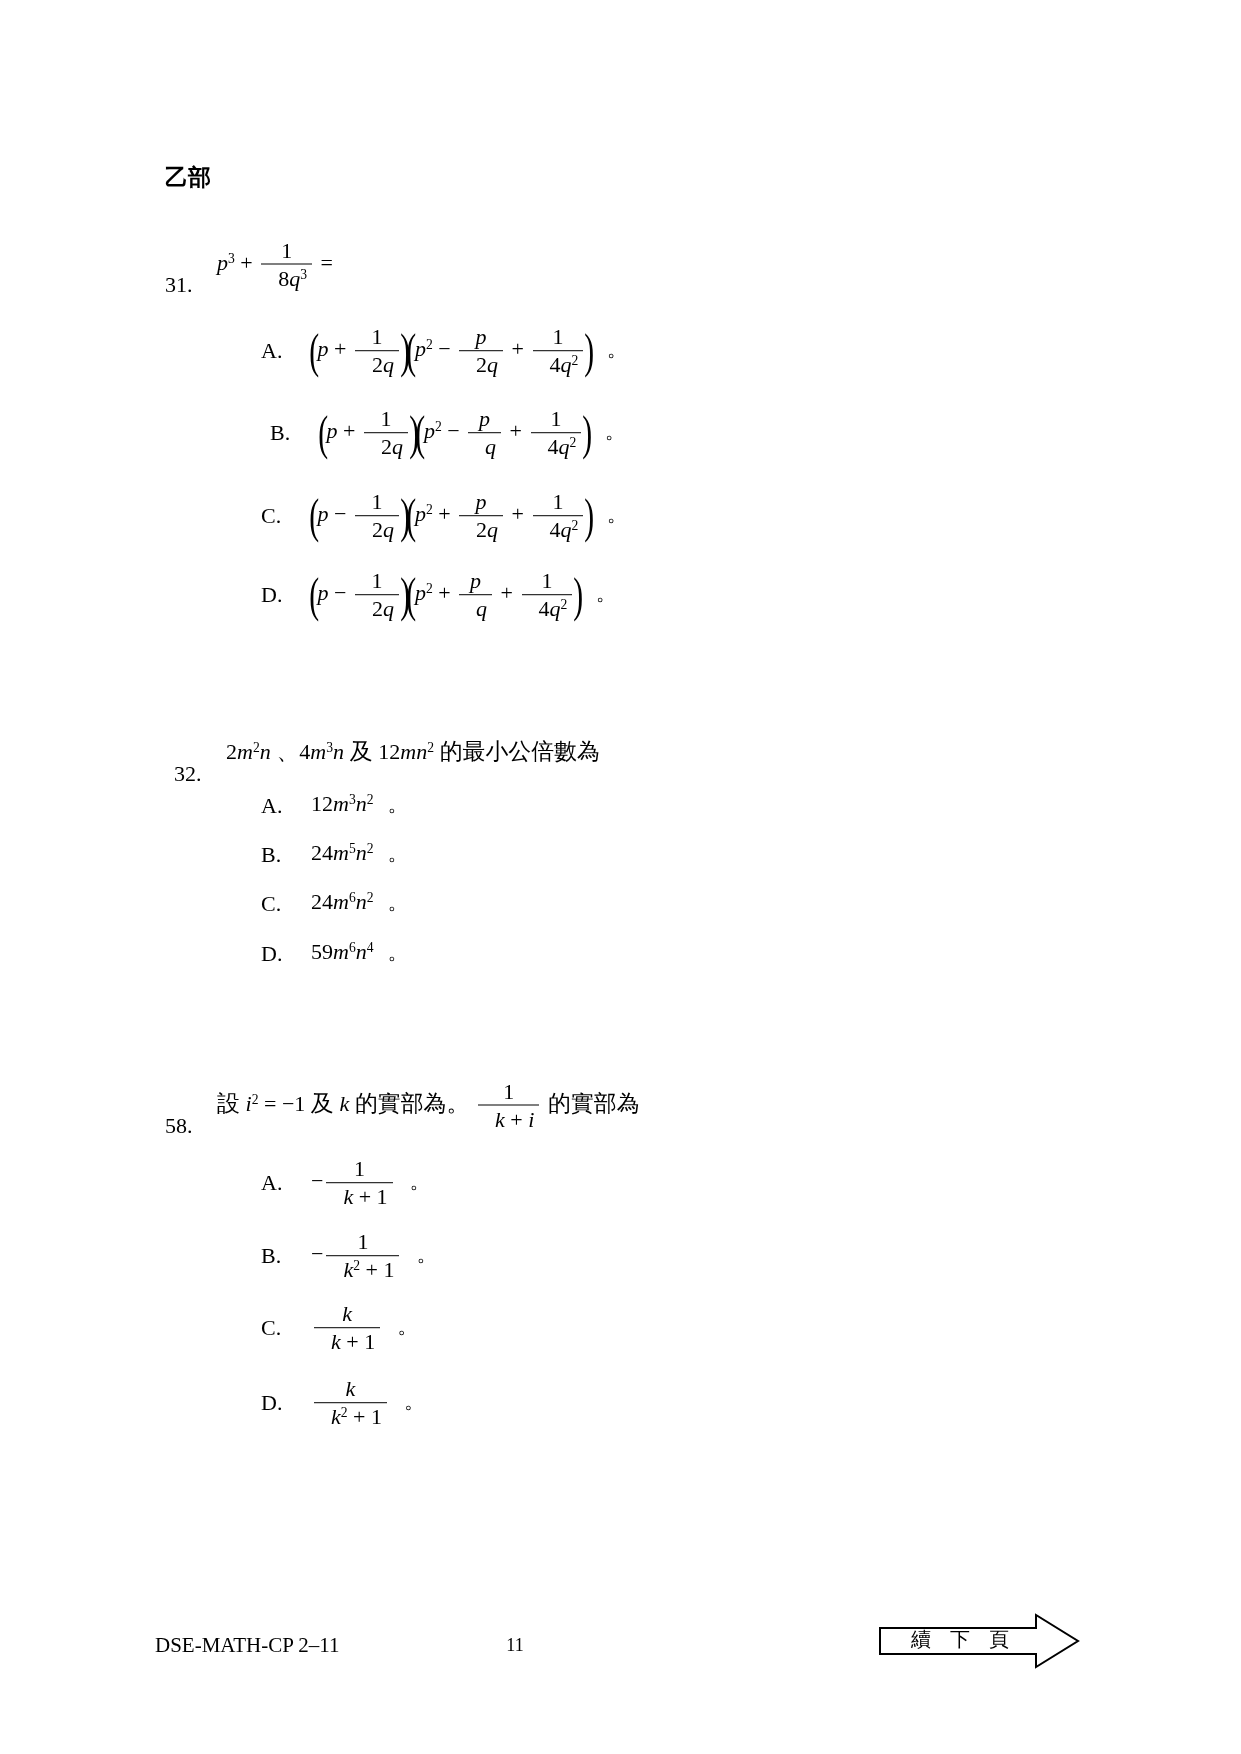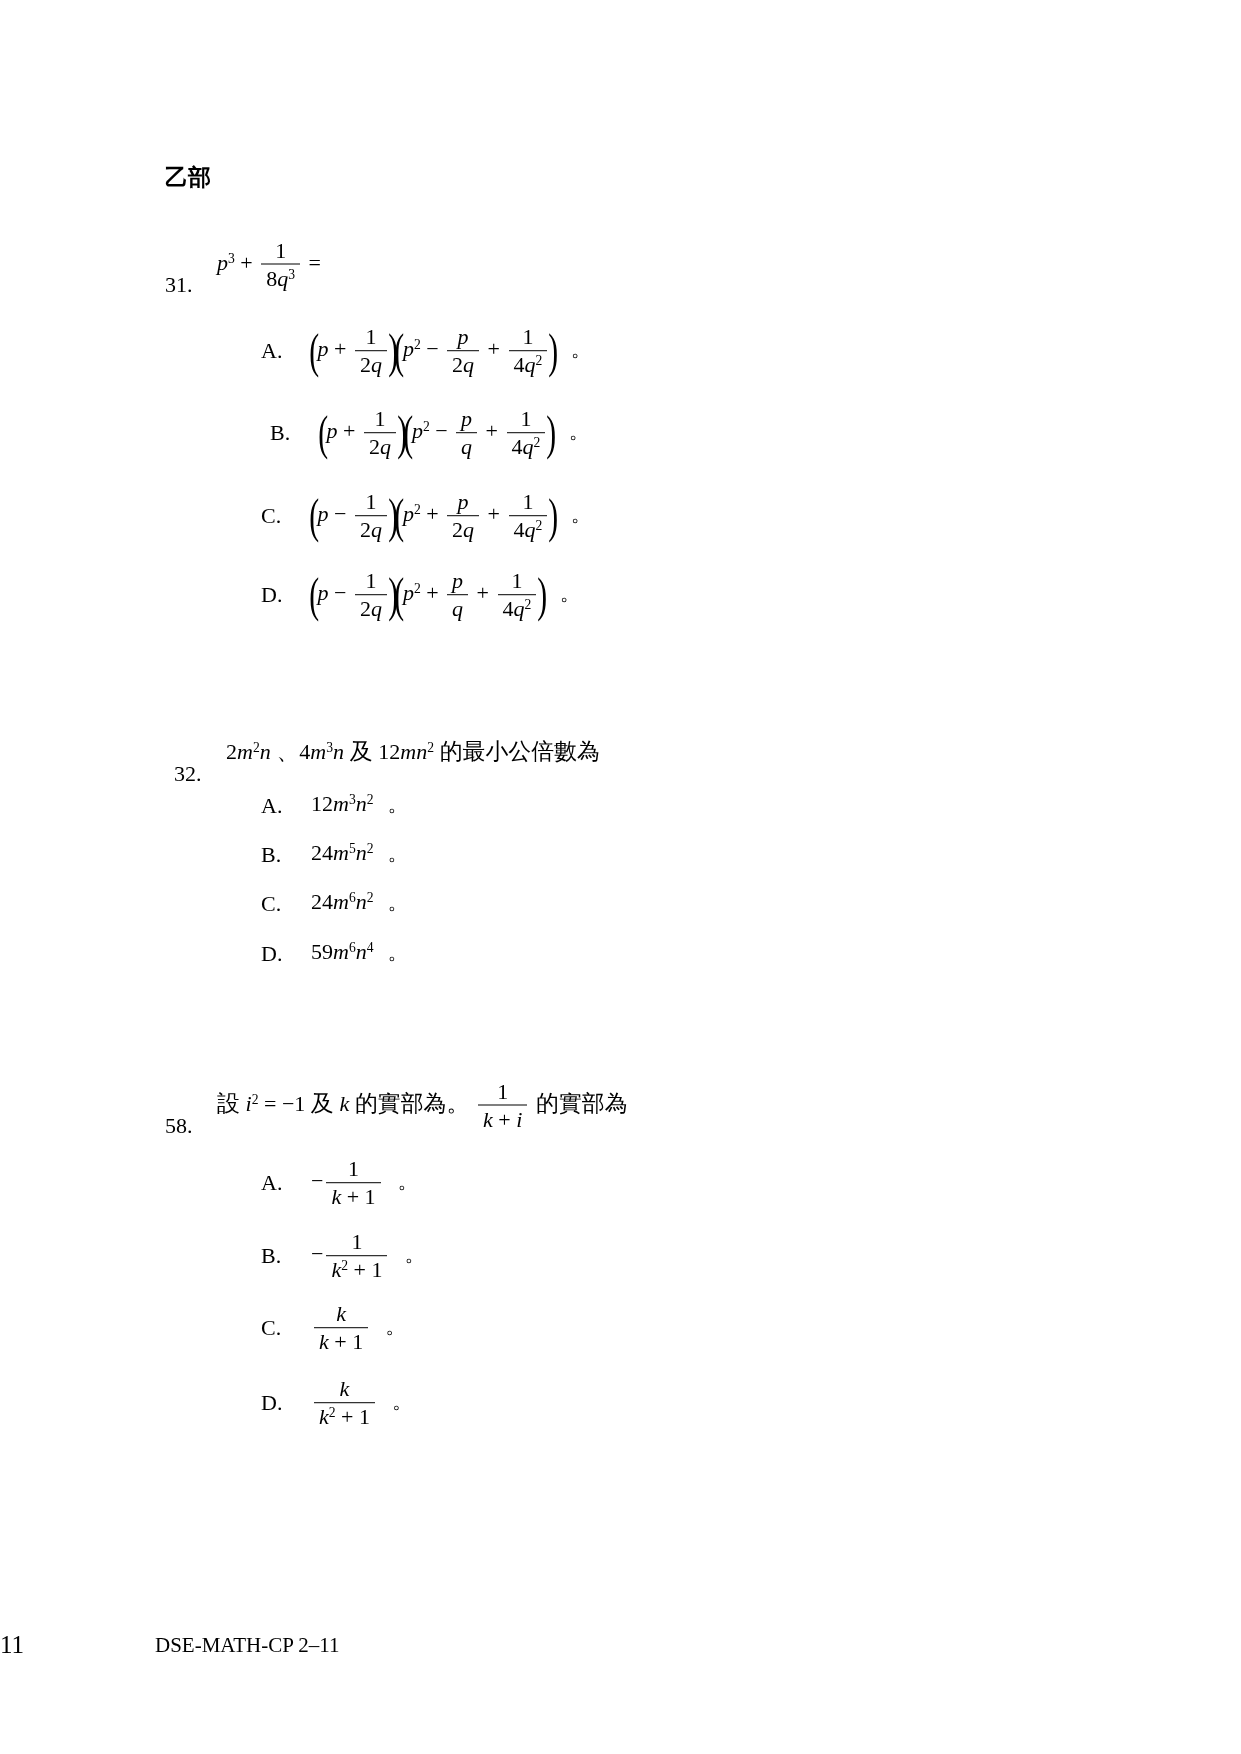--- a/index.html
+++ b/index.html
@@ -8,28 +8,28 @@
     font-family:"Liberation Serif", serif;font-size:22px;color:#000;overflow:hidden;text-decoration:underline;
   }
   .row{position:absolute;transform:translateY(-50%);white-space:nowrap;}
   .section-header{font-weight:bold;font-size:23px;font-family:"Liberation Serif",serif;}
   .qnum{display:inline-block;width:52px;vertical-align:middle;margin-top:41px;}
   .optletter{display:inline-block;width:50px;vertical-align:middle;}
   .math i{font-style:italic;}
   .math sup{font-size:0.62em;vertical-align:0.5em;line-height:0;}
   .frac{display:inline-block;text-align:center;vertical-align:middle;margin:0 3px;line-height:1.15;}
   .frac .num{display:block;padding:0 5px 1px 5px;border-bottom:1.5px solid #000;}
-  .frac .den{display:block;padding:1px 5px 0 5px;}
+  .frac .den{display:block;padding:1px 5px 0 5px;margin-left:12px;}
   .bigp{display:inline-block;font-size:2.25em;line-height:0.95;vertical-align:middle;
         transform:scaleX(0.6);margin:0 -5px;font-weight:400;}
   .cjk{font-size:1.04em;}
   .endmark{margin-left:14px;font-size:0.95em;}
   .footer-code{position:absolute;left:155px;top:1645px;transform:translateY(-50%);font-size:21px;}
-  .footer-page{position:absolute;left:0;width:1030px;text-align:left;top:1645px;
-               transform:translateY(-50%);font-size:25px;}
+  .footer-page{position:absolute;left:0;width:1030px;text-align:center;top:1645px;
+               transform:translateY(-50%);font-size:18px;}
   .next-arrow{position:absolute;left:879px;top:1612px;width:202px;height:58px;}
   .next-arrow svg{position:absolute;left:0;top:0;}
   .next-label{position:absolute;left:32px;top:29px;transform:translateY(-54%);
               font-size:20px;letter-spacing:7px;white-space:nowrap;}
 </style>
 </head>
 <body>
 
 <div class="page">
 
@@ -79,14 +79,20 @@
   <div class="row" style="left:261px;top:1328px">
     <span class="optletter">C.</span><span class="math"><span class="frac"><span class="num"><i>k</i></span><span class="den"><i>k</i><span> + 1</span></span></span><span class="endmark">。</span></span>
   </div>
   <div class="row" style="left:261px;top:1403px">
     <span class="optletter">D.</span><span class="math"><span class="frac"><span class="num"><i>k</i></span><span class="den"><i>k</i><sup>2</sup><span> + 1</span></span></span><span class="endmark">。</span></span>
   </div>
 
   <div class="footer-page">11</div>
   <div class="footer-code">DSE-MATH-CP 2–11</div>
 
+  <div class="next-arrow">
+    <svg width="202" height="58" viewBox="0 0 202 58">
+      <polygon points="1,16 157,16 157,3 199,29 157,55 157,42 1,42" fill="#ffffff" stroke="#000000" stroke-width="2"></polygon>
+    </svg>
+    <span class="next-label cjk">續 下 頁</span>
+  </div>
 
 </div>
 
 </body></html>

